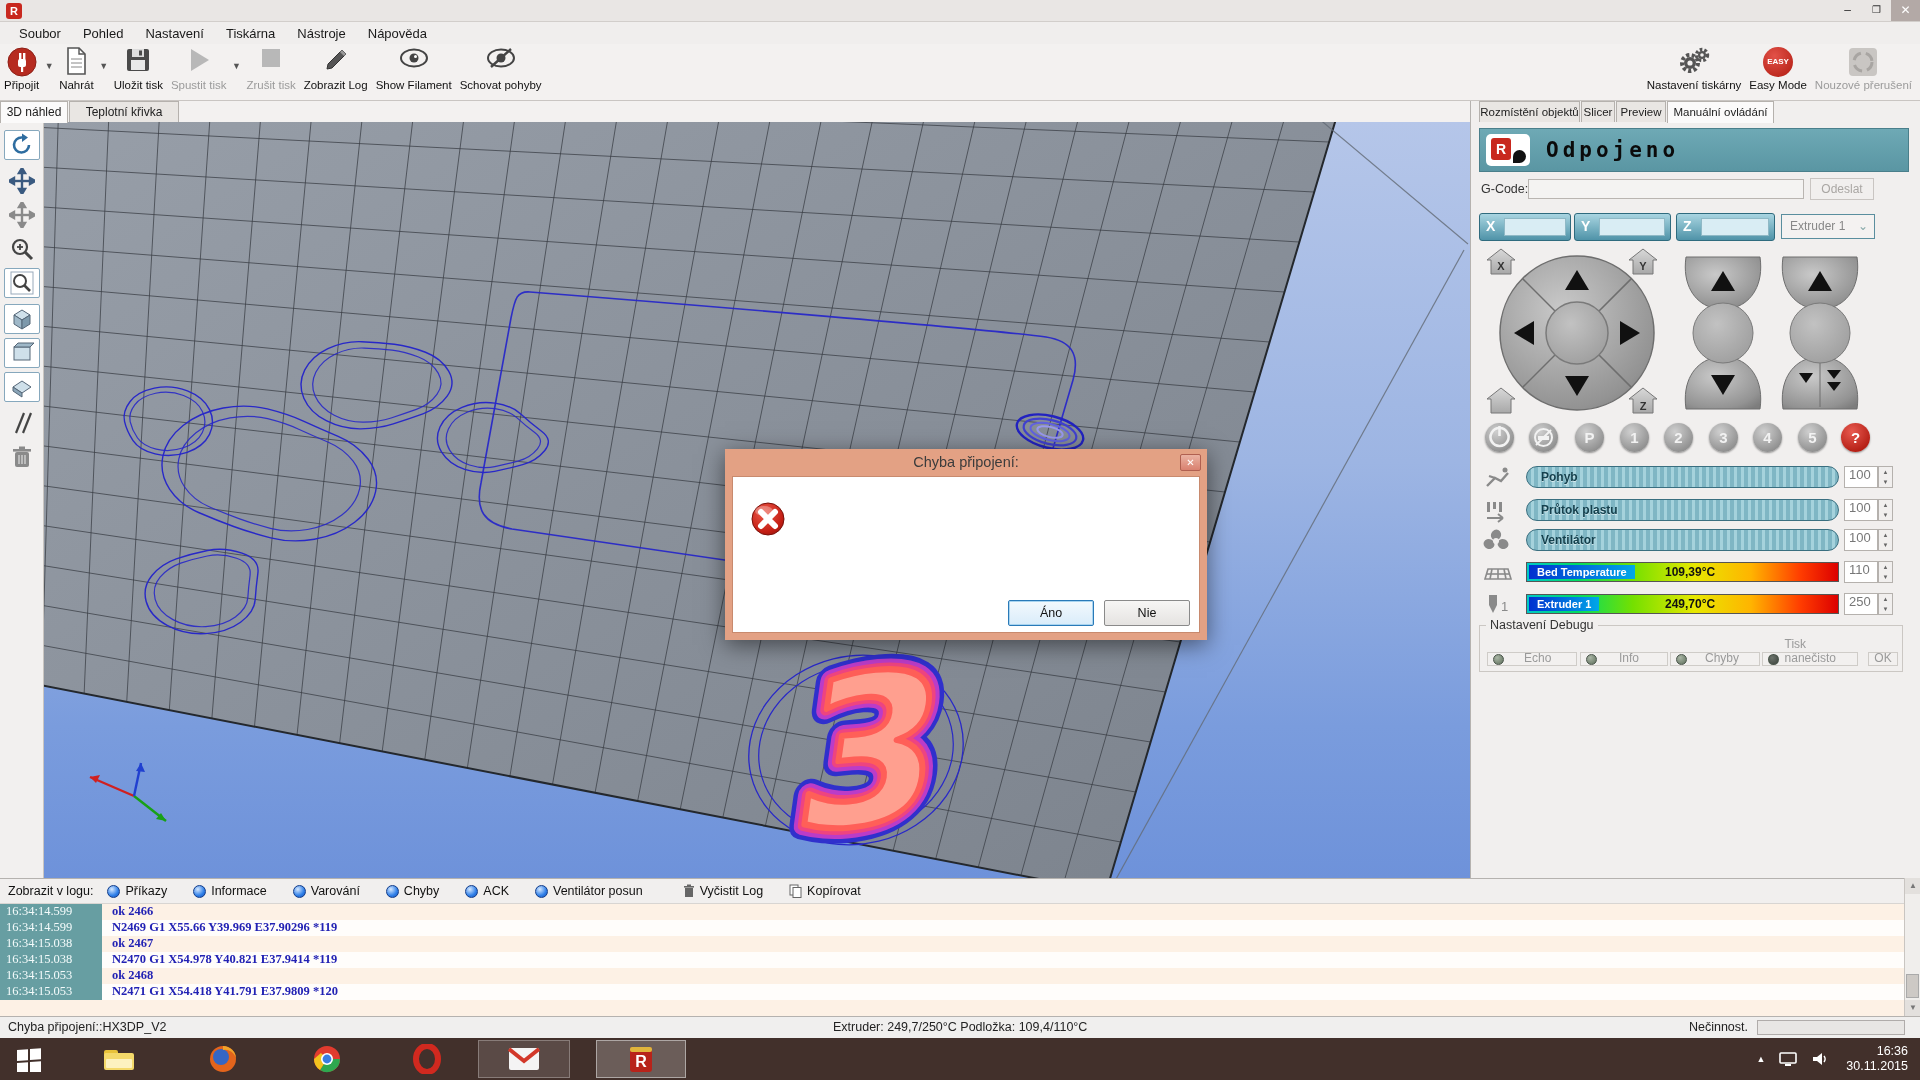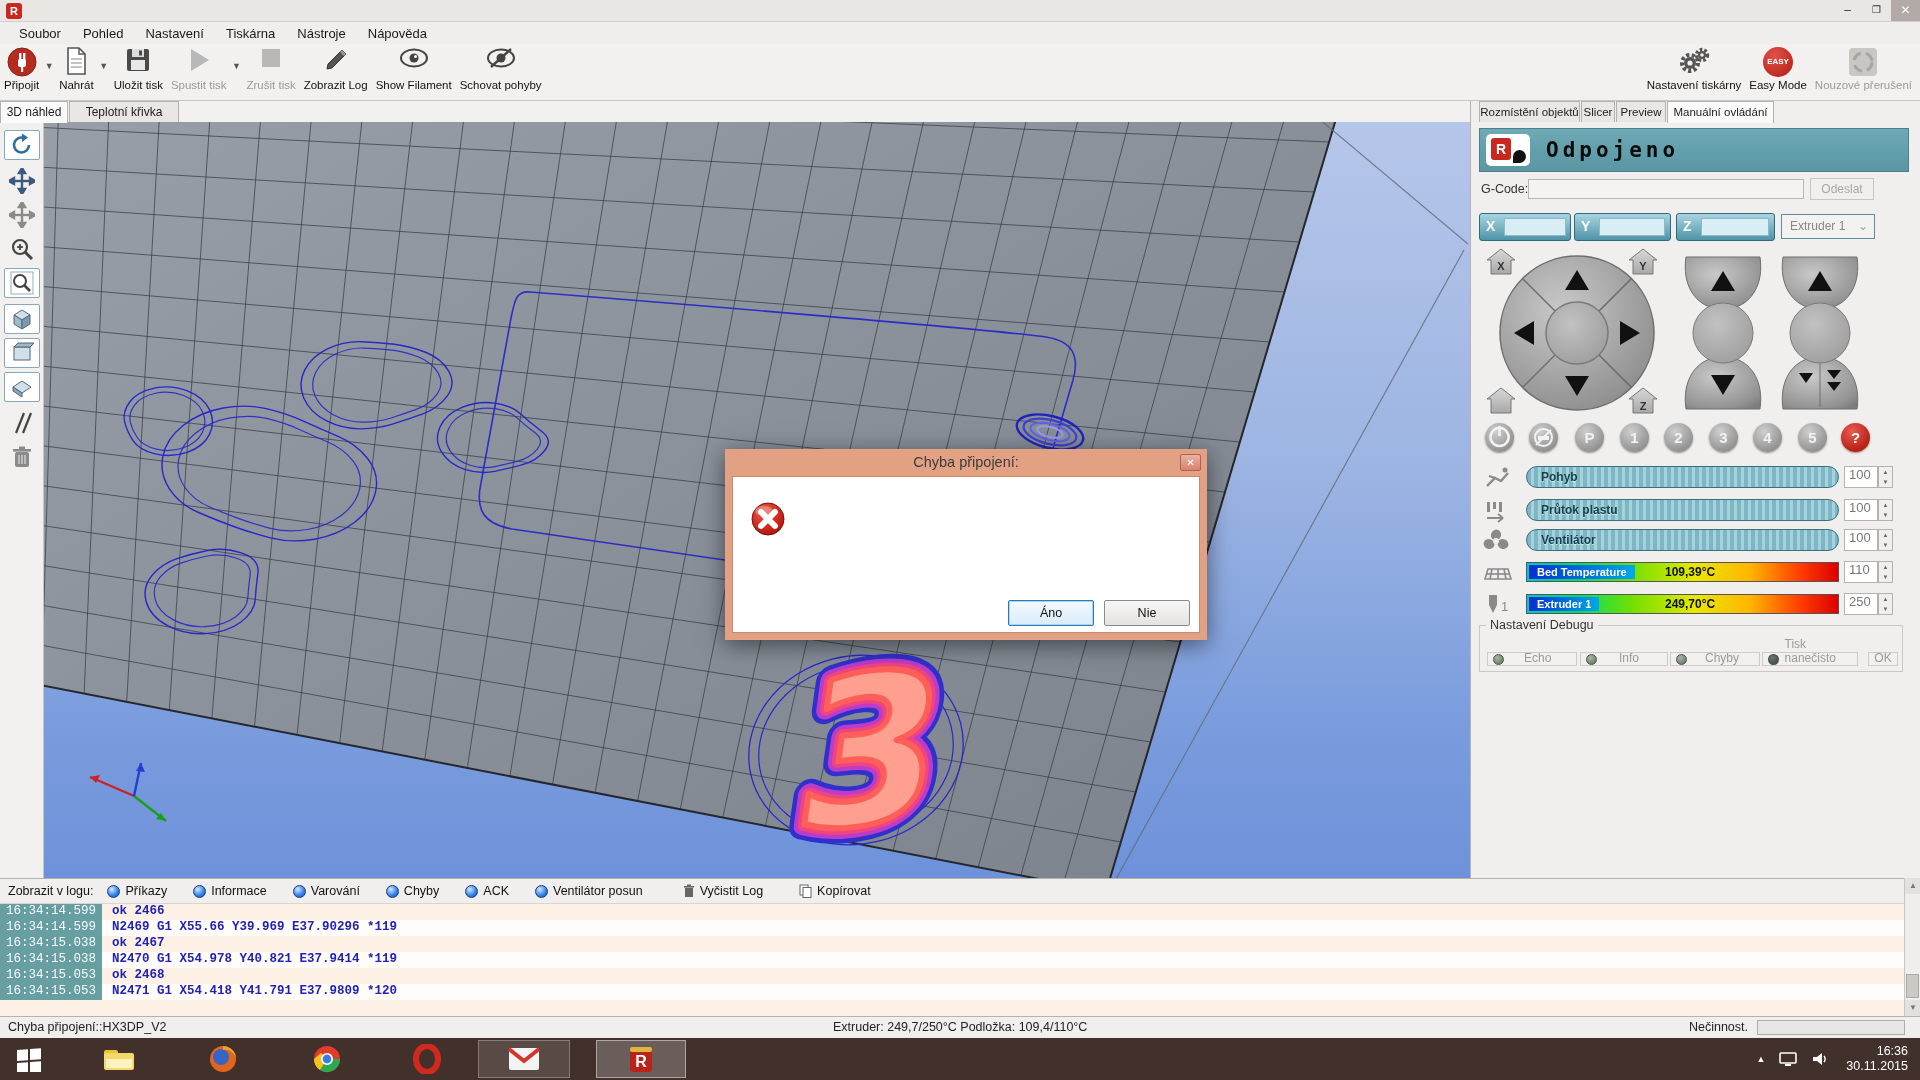--- a/index.html
+++ b/index.html
@@ -60,21 +60,21 @@
 .spin{position:absolute;left:407px;top:0;width:15px;height:22px;background:#f1efee;border:1px solid #b5b1ad;font-size:6px;color:#666;text-align:center;line-height:10px}
 #debug-group{position:absolute;left:8px;top:517px;width:424px;height:54px;border:1px solid #cbc7c3}
 #debug-group legend{font-size:12.5px;color:#333;margin-left:6px;padding:0 4px}
 .dbtn{position:absolute;top:20px;height:14px;background:#f2f0ef;border:1px solid #cfccc8;color:#9a9a9a;font-size:12px;display:flex;align-items:flex-end;padding-left:5px}
 .led{display:inline-block;width:11px;height:11px;border-radius:50%;background:radial-gradient(circle at 35% 30%,#aab6a6,#5d6e5a);border:1px solid #49544a;margin-right:6px}
 .led.dark{background:radial-gradient(circle at 35% 30%,#6c746c,#3d433d)}
 
 #log-toolbar{position:absolute;left:0;top:878px;width:1920px;height:26px;background:#f1efee;border-top:1px solid #b5b2af;border-bottom:1px solid #d8d5d2;display:flex;align-items:center;font-size:12.5px}
 .ledblue{display:inline-block;width:13px;height:13px;border-radius:50%;background:radial-gradient(circle at 35% 30%,#d5e8ff,#2f7fe8 60%,#1b53b8);border:1px solid #123c8a;margin-right:5px;vertical-align:-2px}
 .logtoggle{display:flex;align-items:center;margin-right:26px}
-#log-rows{position:absolute;left:0;top:904px;width:1920px;height:112px;background:#fdf1e5;font-family:Liberation Mono, monospace;font-size:12.5px;font-weight:bold}
+#log-rows{position:absolute;left:0;top:904px;width:1920px;height:112px;background:#fdf1e5;font-family:Liberation Serif, serif;font-size:12.5px;font-weight:bold}
 .lrow{height:16px;display:flex}
 .lrow:nth-child(even){background:#fffdfb}
 .lrow .ts{width:102px;background:#679ea2;color:#f4fbfb;padding-left:6px;font-weight:normal}
 .lrow .msg{padding-left:10px;color:#2222b4;white-space:pre}
 .lrow.err .msg{color:#8e1d14}
 #log-scroll{position:absolute;left:1904px;top:878px;width:16px;height:138px;background:#f0eeec;border-left:1px solid #c9c5c1}
 #log-scroll .arr{position:absolute;left:0;width:16px;height:16px;background:#e3e0dd;color:#777;font-size:8px;text-align:center;line-height:16px}
 #log-scroll .thumb{position:absolute;left:1px;width:13px;top:96px;height:24px;background:#cdc9c5;border:1px solid #aaa}
 
 #statusbar{position:absolute;left:0;top:1016px;width:1920px;height:22px;background:#f0efee;border-top:1px solid #b5b2af;font-size:12.5px;color:#222}
@@ -655,21 +655,21 @@
       <span>Ventilátor posun</span>
     </span>
   <span class="logtoggle" style="margin-left:14px">
       <svg width="12" height="14" style="margin-right:5px">
         <rect x="2" y="4" width="8" height="9" fill="#666"></rect>
         <rect x="1" y="2" width="10" height="1.6" fill="#666"></rect>
         <rect x="4" y="0.5" width="4" height="1.6" fill="#666"></rect>
       </svg>
       <span>Vyčistit Log</span>
     </span>
-  <span class="logtoggle" style="margin-left:10px">
+  <span class="logtoggle" style="">
       <svg width="13" height="14" style="margin-right:5px">
         <rect x="1" y="1" width="8" height="10" fill="#fff" stroke="#666"></rect>
         <rect x="4" y="3.5" width="8" height="10" fill="#fff" stroke="#666"></rect>
       </svg>
       <span>Kopírovat</span>
     </span>
 </div>
 
 <div id="log-rows">
   <div class="lrow">

